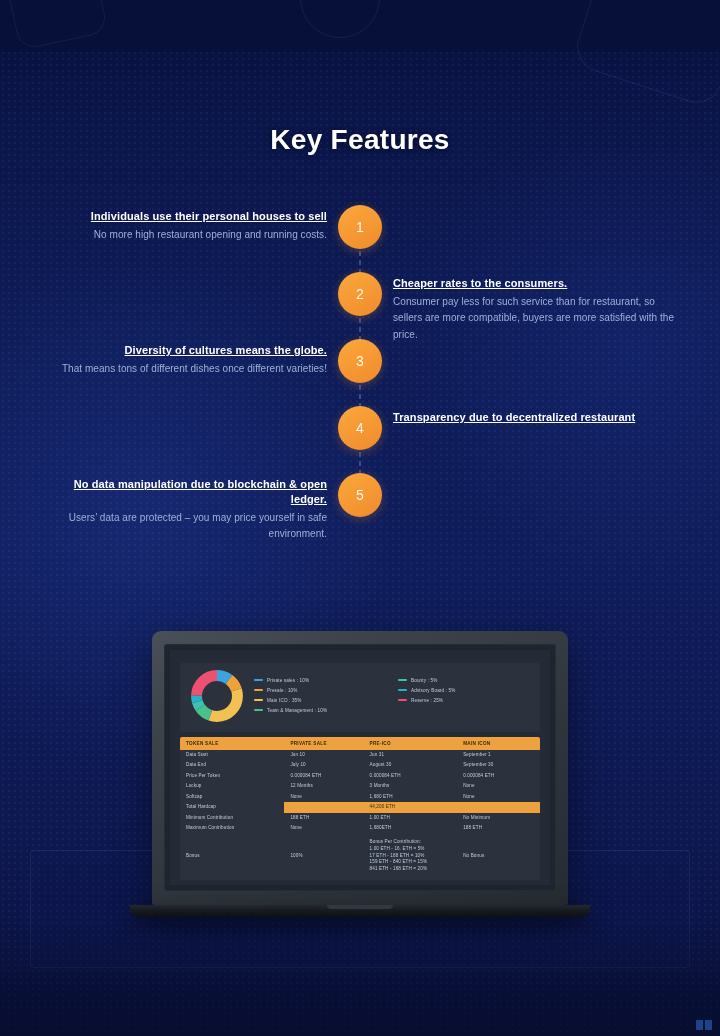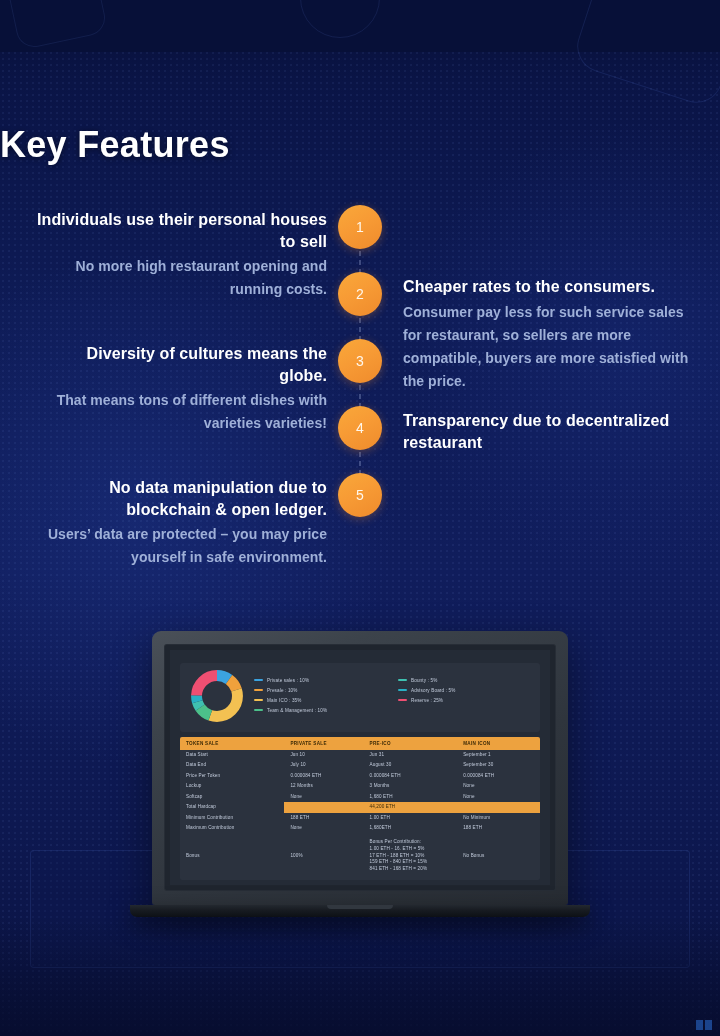--- a/index.html
+++ b/index.html
@@ -85,22 +85,22 @@
     right: 8px; bottom: 6px;
     width: 16px; height: 10px;
     background: linear-gradient(90deg,#2b6fd6,#2b6fd6 45%, transparent 45%, transparent 55%, #2b6fd6 55%);
     opacity: 0.55;
   }
 
   
   .page-title {
     position: absolute;
     left: 0; right: 0; top: 124px;
-    text-align: left;
-    font-size: 36px;
+    text-align: center;
+    font-size: 28px;
     font-weight: bold;
     color: #ffffff;
     letter-spacing: 0.3px;
     text-shadow: 0 1px 6px rgba(0,0,0,0.5);
   }
 
   
   .timeline {
     position: absolute;
     left: 0; right: 0; top: 205px;
@@ -137,32 +137,33 @@
       rgba(190,205,245,0.55) 0px, rgba(190,205,245,0.55) 5px,
       rgba(190,205,245,0) 5px, rgba(190,205,245,0) 9px);
     z-index: 1;
   }
   .tl-text {
     position: absolute;
     top: 4px;
     width: 290px;
   }
   .tl-text.left  { right: 50%; margin-right: 33px; text-align: right; }
-  .tl-text.right { left: 50%;  margin-left: 43px;  text-align: left;  }
+  .tl-text.right { left: 50%;  margin-left: 33px;  text-align: left;  }
   .tl-head {
-    font-size: 16px;
+    font-size: 11px;
     font-weight: bold;
     color: #ffffff;
     line-height: 1.35;
     letter-spacing: 0.1px;
+    text-decoration: underline;
   }
   .tl-sub {
     margin-top: 3px;
-    font-size: 14px;
-    font-weight: bold;
+    font-size: 10px;
+    font-weight: normal;
     color: #9fb0d8;
     line-height: 1.65;
     letter-spacing: 0.05px;
   }
 
   
   .laptop {
     position: absolute;
     left: 152px;
     top: 631px;
@@ -303,30 +304,30 @@
       <div class="tl-head">Individuals use their personal houses to sell</div>
       <div class="tl-sub">No more high restaurant opening and running costs.</div>
     </div>
     <div class="tl-circle">1</div>
     <div class="tl-conn"></div>
   </div>
 
   <div class="tl-row">
     <div class="tl-text right">
       <div class="tl-head">Cheaper rates to the consumers.</div>
-      <div class="tl-sub">Consumer pay less for such service sales for restaurant, so sellers are more compatible, buyers are more satisfied with the price.</div>
+      <div class="tl-sub">Consumer pay less for such service than for restaurant, so sellers are more compatible, buyers are more satisfied with the price.</div>
     </div>
     <div class="tl-circle">2</div>
     <div class="tl-conn"></div>
   </div>
 
   <div class="tl-row">
     <div class="tl-text left">
       <div class="tl-head">Diversity of cultures means the globe.</div>
-      <div class="tl-sub">That means tons of different dishes with varieties varieties!</div>
+      <div class="tl-sub">That means tons of different dishes once different varieties!</div>
     </div>
     <div class="tl-circle">3</div>
     <div class="tl-conn"></div>
   </div>
 
   <div class="tl-row">
     <div class="tl-text right">
       <div class="tl-head">Transparency due to decentralized restaurant</div>
     </div>
     <div class="tl-circle">4</div>

